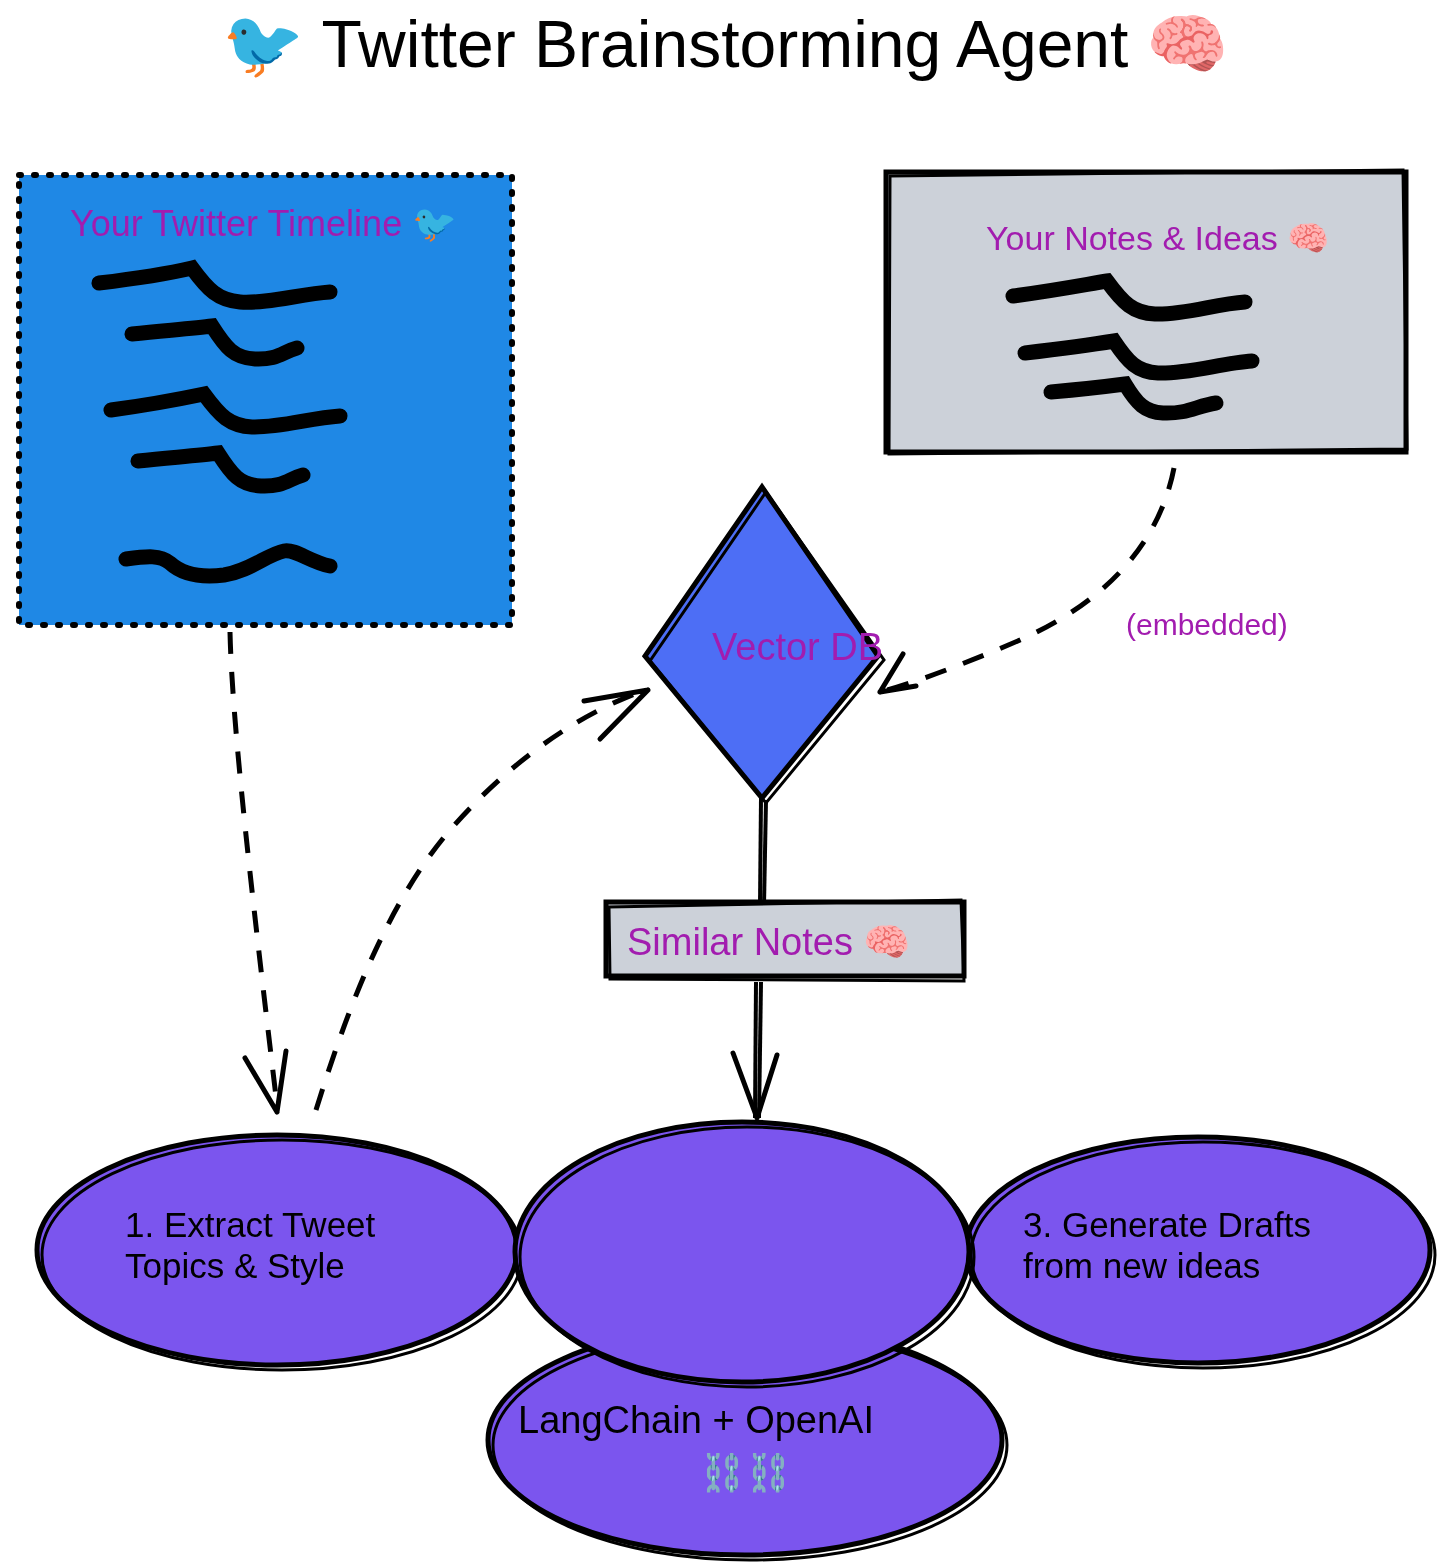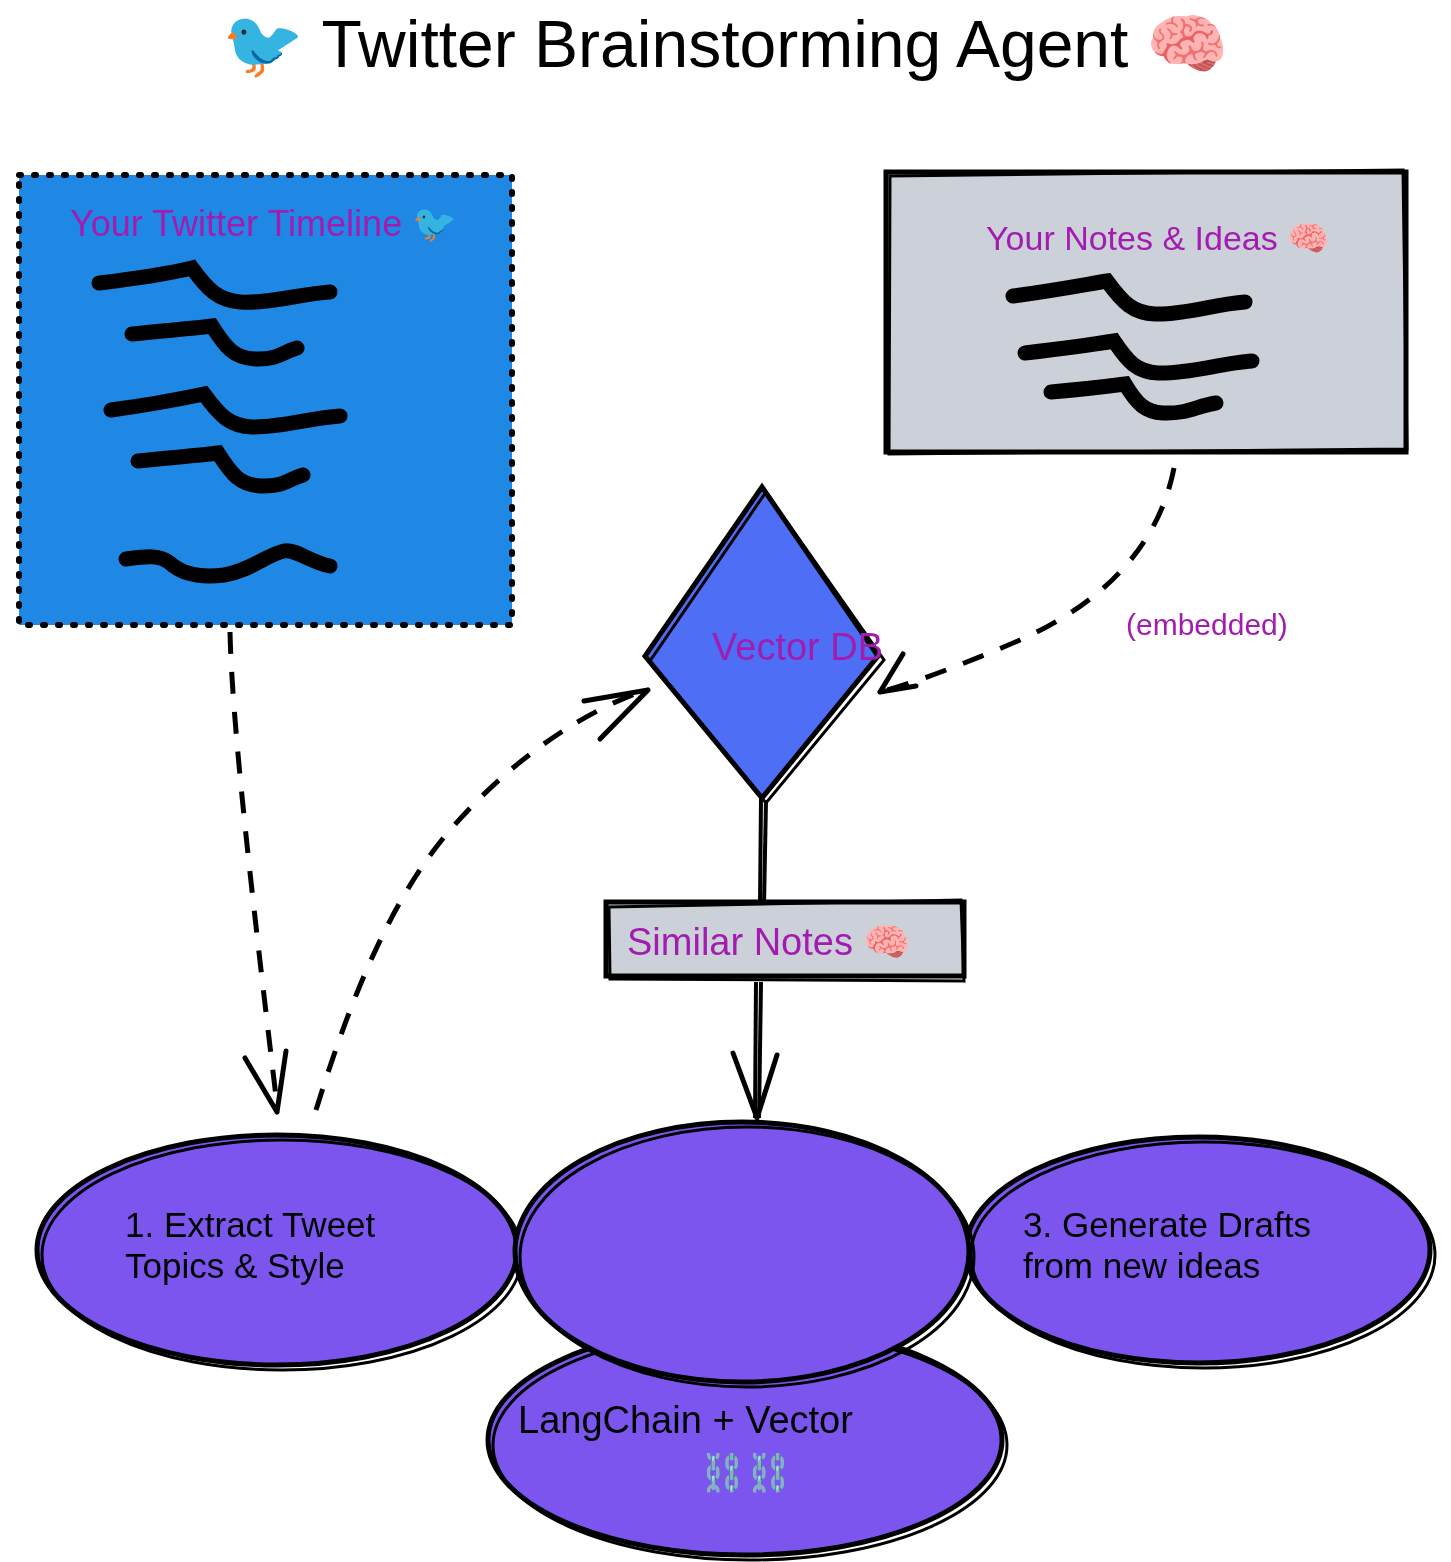--- a/index.html
+++ b/index.html
@@ -191,17 +191,17 @@
 
   <div class="node-label" id="embedded-label">(embedded)</div>
 
   <div class="ellipse-label" id="ellipse1-label">1. Extract Tweet
 Topics &amp; Style</div>
 
 
   <div class="ellipse-label" id="ellipse3-label">3. Generate Drafts
 from new ideas</div>
 
-  <div class="ellipse-label" id="ellipse4-label">LangChain + Vector</div>
+  <div class="ellipse-label" id="ellipse4-label">LangChain + OpenAI</div>
 
   <div id="ellipse4-chains">⛓️⛓️</div>
 
 </div>
 
 </body></html>

